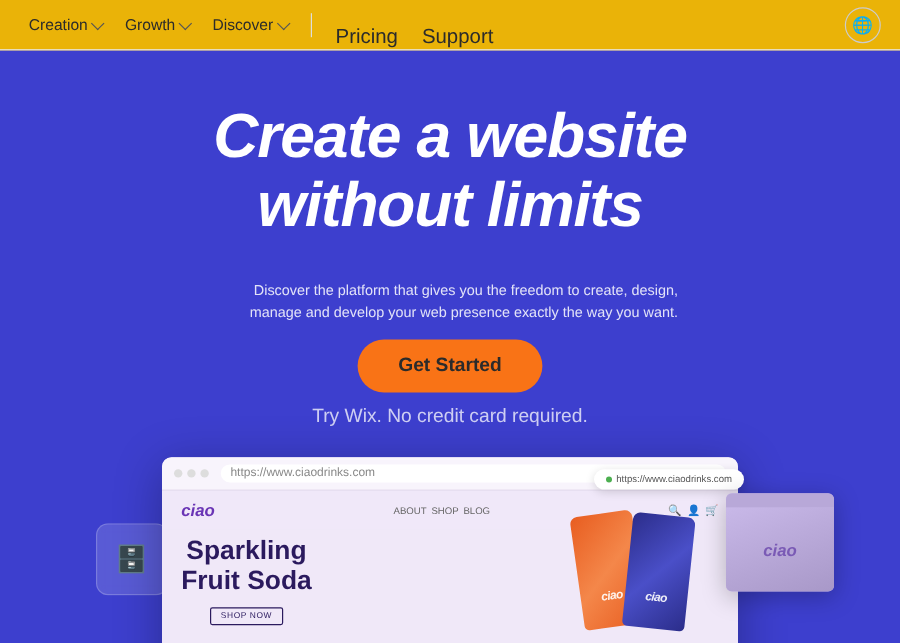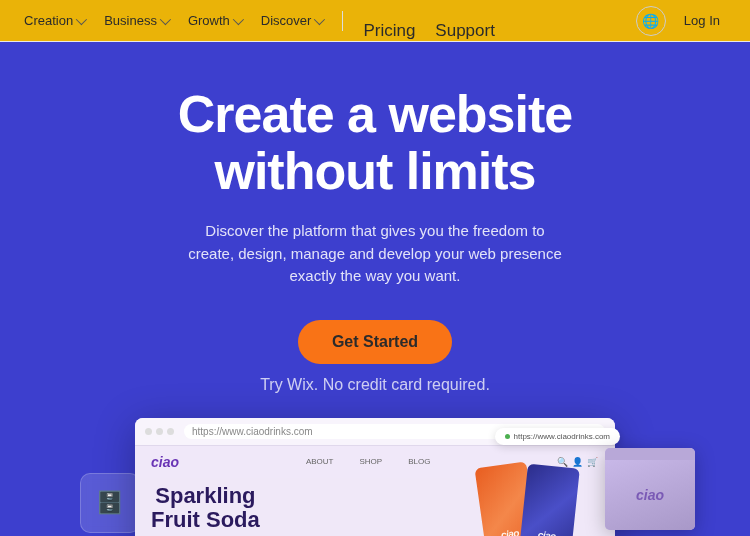--- a/index.html
+++ b/index.html
@@ -96,28 +96,30 @@
       position: relative;
       height: 494px;
       overflow: hidden;
     }
     .hero-title {
       font-size: 52px;
       font-weight: 800;
       color: #fff;
       line-height: 1.1;
       letter-spacing: -1px;
-      margin-bottom: 20px;
+      margin-bottom: 33px;
+      font-style: italic;
     }
     .hero-subtitle {
-      font-size: 15px;
+      font-size: 12px;
       color: rgba(255,255,255,0.85);
       line-height: 1.5;
       max-width: 380px;
-      margin: 0 auto 32px;
+      margin: 0 auto 14px;
+      text-align: right;
     }
     .get-started-btn {
       background: #f97316;
       color: #2b2b2b;
       border: none;
       border-radius: 25px;
       padding: 13px 34px;
       font-size: 16px;
       font-weight: 600;
       cursor: pointer;
@@ -190,21 +192,21 @@
       background: rgba(240,232,248,0.9);
     }
     .site-logo {
       font-size: 14px;
       font-weight: 700;
       color: #6a35b5;
       font-style: italic;
     }
     .site-nav-links {
       display: flex;
-      gap: 26px;
+      gap: 4px;
       font-size: 8px;
       color: #666;
     }
     .site-nav-icons {
       display: flex;
       gap: 4px;
       font-size: 9px;
       color: #888;
     }
     .site-hero-text {
@@ -336,24 +338,20 @@
 <body>
 
 <nav class="navbar">
   <div class="nav-left">
 
     <div class="nav-item">
       <span>Creation</span>
       <span class="chevron"></span>
     </div>
 
-    <div class="nav-item">
-      <span>Business</span>
-      <span class="chevron"></span>
-    </div>
 
     <div class="nav-item">
       <span>Growth</span>
       <span class="chevron"></span>
     </div>
 
     <div class="nav-item">
       <span>Discover</span>
       <span class="chevron"></span>
     </div>
@@ -366,23 +364,20 @@
     </div>
 
     <div class="nav-link">
       <span>Support</span>
     </div>
   </div>
 
   <div class="nav-right">
     <div class="globe-btn">
       <span>🌐</span>
-    </div>
-    <div class="login-btn">
-      <span>Log In</span>
     </div>
   </div>
 </nav>
 
 <section class="hero">
   <h1 class="hero-title">
     <span>Create a website</span><br>
     <span>without limits</span>
   </h1>
   <p class="hero-subtitle">Discover the platform that gives you the freedom to create, design, manage and develop your web presence exactly the way you want.</p>

